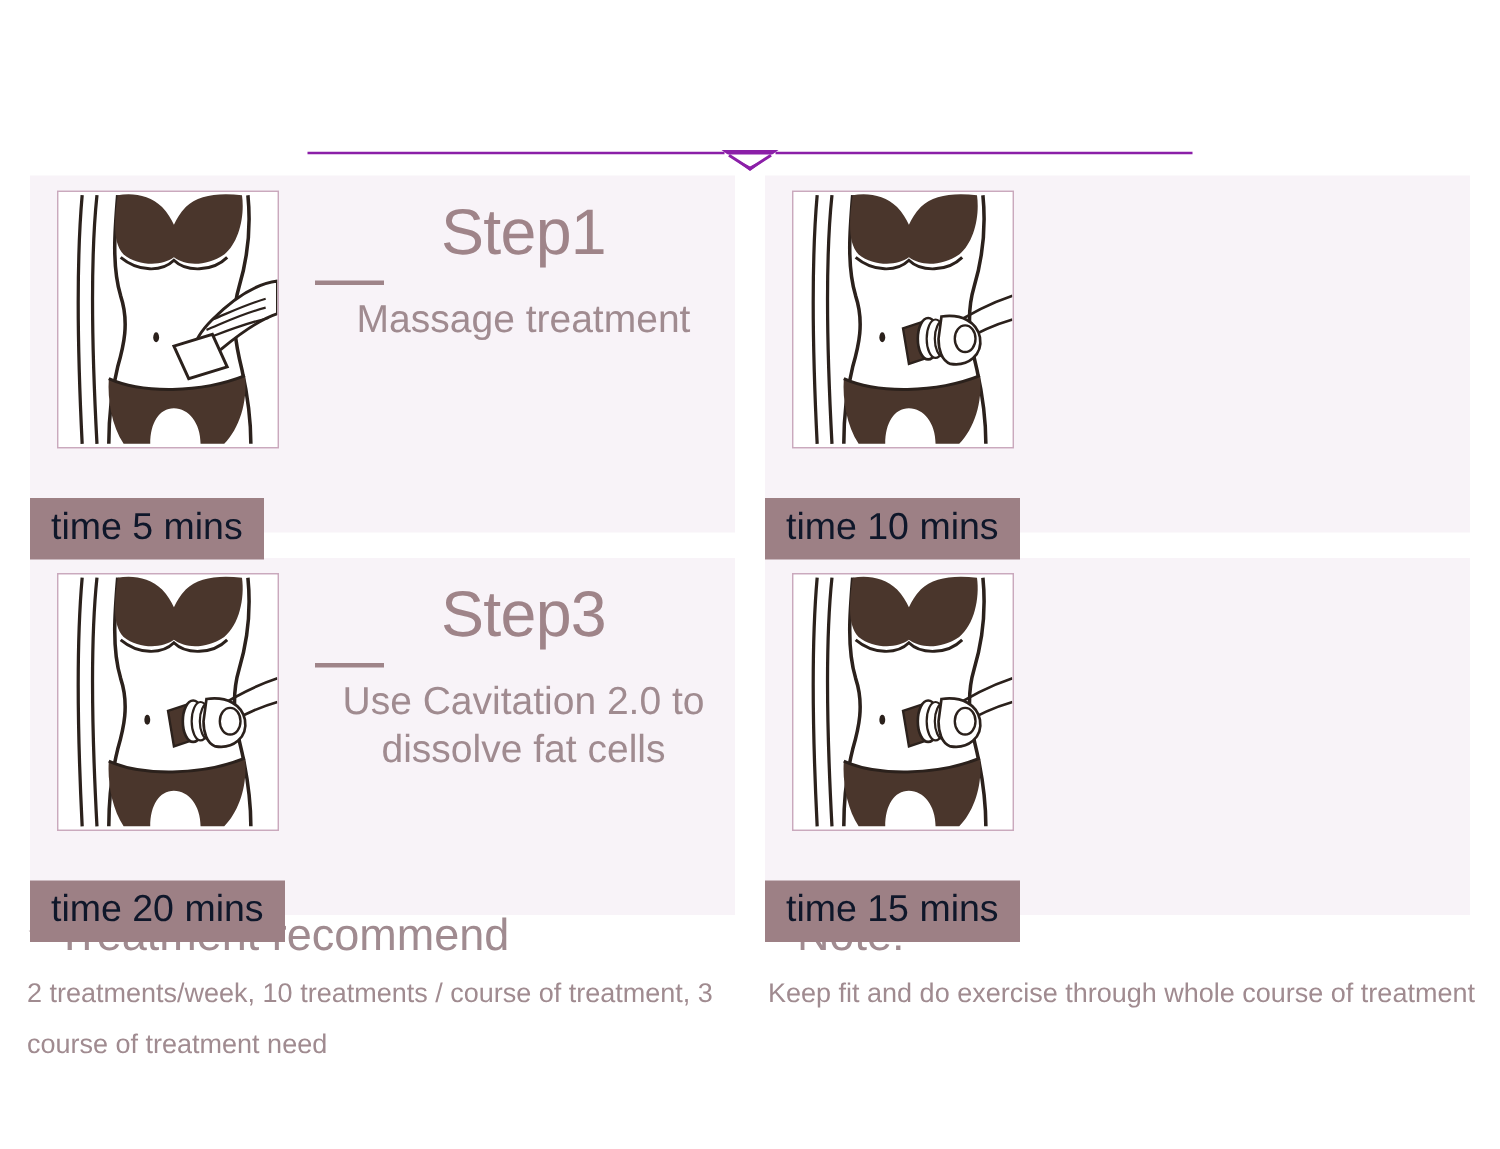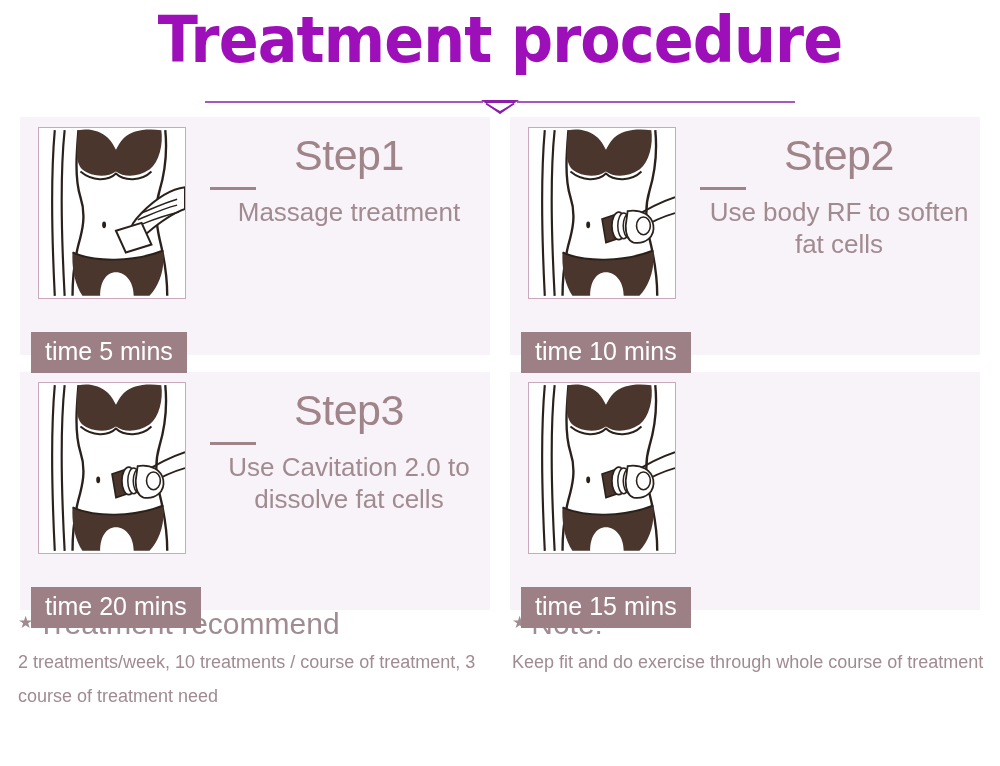--- a/index.html
+++ b/index.html
@@ -112,24 +112,24 @@
     font-size: 26px;
     line-height: 32px;
     color: #a08b90;
     margin: 0;
     max-width: 300px;
   }
 
   
   .time-badge {
     position: absolute;
-    left: 11px;
+    left: 0;
     bottom: -18px;
     background: #9d8085;
-    color: #ffffff;
+    color: #0f172a;
     font-size: 25px;
     line-height: 25px;
     padding: 7px 14px 9px 14px;
     white-space: nowrap;
     z-index: 5;
   }
 
   
   .footers {
     position: absolute;
@@ -160,23 +160,20 @@
     line-height: 34px;
     color: #a08b90;
     margin: 0;
   }
 </style>
 </head>
 <body>
 
 <div class="page">
 
-  <div class="title-block">
-    <h1 class="main-title">Treatment procedure</h1>
-  </div>
 
   <div class="divider-wrap">
     <svg class="divider-svg" width="1000" height="24" viewBox="0 0 1000 24">
       <line x1="205" y1="10" x2="483" y2="10" stroke="#8B1FA8" stroke-width="1.6"></line>
       <line x1="517" y1="10" x2="795" y2="10" stroke="#8B1FA8" stroke-width="1.6"></line>
       <path d="M481 8 L519 8 L500 22 Z" fill="#8B1FA8"></path>
       <path d="M484 11 L516 11 L500 19 Z" fill="#ffffff"></path>
       <path d="M486 11.5 L500 20.5 L514 11.5" fill="none" stroke="#8B1FA8" stroke-width="2"></path>
     </svg>
   </div>
@@ -241,25 +238,20 @@
           <ellipse cx="91" cy="99" rx="7" ry="14" fill="#ffffff" stroke="#2b211c" stroke-width="1.8"></ellipse>
           <ellipse cx="96" cy="99" rx="6" ry="13" fill="#ffffff" stroke="#2b211c" stroke-width="1.5"></ellipse>
           <ellipse cx="101" cy="99" rx="5.5" ry="12" fill="#ffffff" stroke="#2b211c" stroke-width="1.5"></ellipse>
 
           <path d="M100 84 C114 82 124 88 126 98 C128 110 118 118 106 116 C100 114 98 106 98 99 Z" fill="#ffffff" stroke="#2b211c" stroke-width="1.8"></path>
           <ellipse cx="116" cy="99" rx="7" ry="9" fill="#ffffff" stroke="#2b211c" stroke-width="1.6"></ellipse>
           <path d="M34 126 C56 136 96 136 126 124 C128 142 122 160 112 170 L96 170
                    C96 156 88 146 78 146 C68 146 62 156 62 170 L44 170 C36 158 33 140 34 126 Z" fill="#4a362c"></path>
           <path d="M34 126 C56 136 96 136 126 124" fill="none" stroke="#2b211c" stroke-width="2"></path>
         </svg>
-      </div>
-      <div class="card-text">
-        <p class="step-title">Step2</p>
-        <div class="step-rule"></div>
-        <p class="step-desc">Use body RF to soften fat cells</p>
       </div>
       <div class="time-badge">time 10 mins</div>
     </div>
 
     <div class="card">
       <div class="illus">
         <svg viewBox="0 0 148 172">
           <rect x="0" y="0" width="148" height="172" fill="#ffffff"></rect>
           <path d="M16 2 C13 36 12 90 16 170" fill="none" stroke="#2b211c" stroke-width="2.2"></path>
           <path d="M26 2 C22 40 22 96 26 170" fill="none" stroke="#2b211c" stroke-width="2.2"></path>

